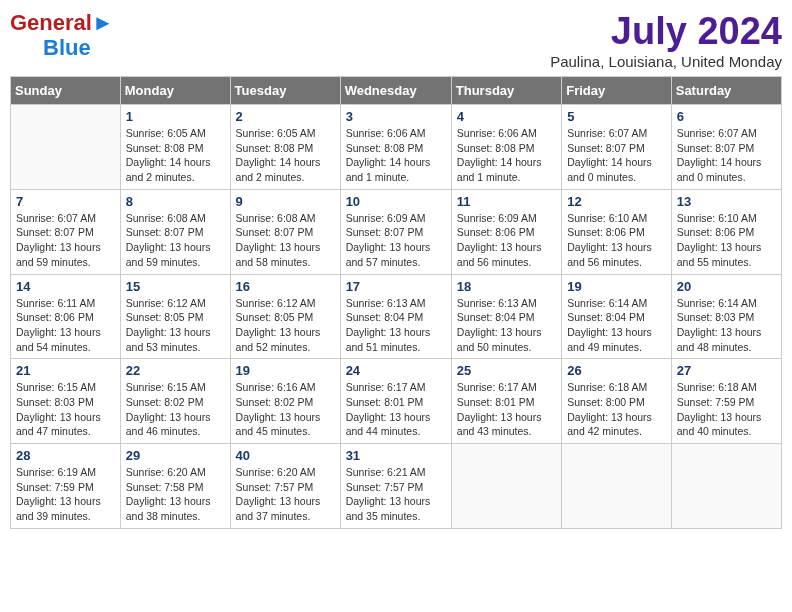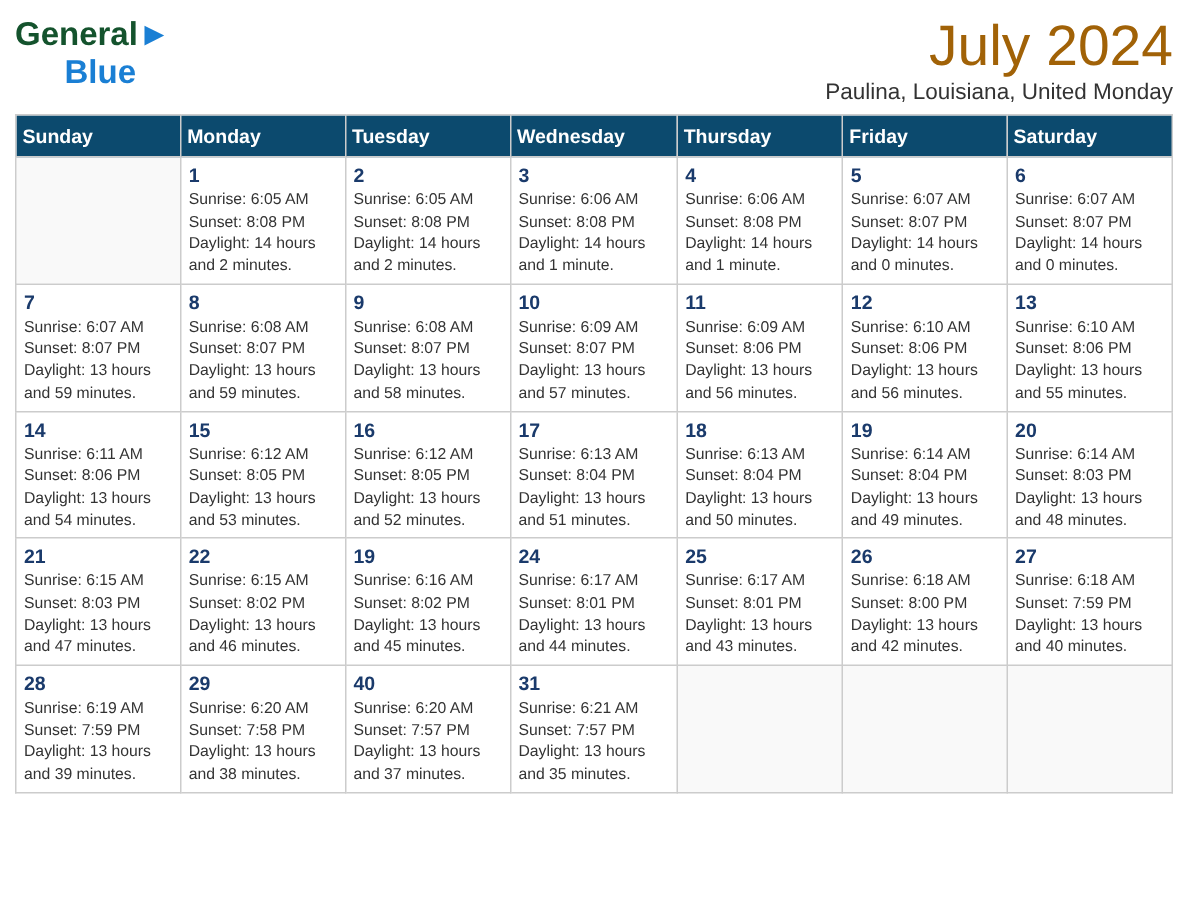--- a/index.html
+++ b/index.html
@@ -17,47 +17,47 @@
       margin-bottom: 6px;
     }
     .logo {
       display: flex;
       flex-direction: column;
       align-items: flex-start;
     }
     .logo-text {
       font-size: 22px;
       font-weight: bold;
-      color: #14532d;
+      color: #b91c1c;
       line-height: 1.1;
     }
     .logo-arrow {
       display: inline-block;
       color: #1a7fd4;
       font-size: 22px;
     }
     .title-block {
       text-align: right;
     }
     .main-title {
       font-size: 38px;
-      font-weight: normal;
-      color: #a16207;
+      font-weight: bold;
+      color: #4c1d95;
     }
     .subtitle {
       font-size: 15px;
       color: #333;
     }
     .calendar {
       width: 100%;
       border-collapse: collapse;
       font-size: 11px;
     }
     .calendar th {
-      background: #0c4a6e;
+      background: #737373;
       color: #fff;
       padding: 6px 4px;
       text-align: left;
       font-size: 13px;
       font-weight: bold;
       border: 1px solid #ccc;
     }
     .calendar td {
       border: 1px solid #ccc;
       vertical-align: top;

